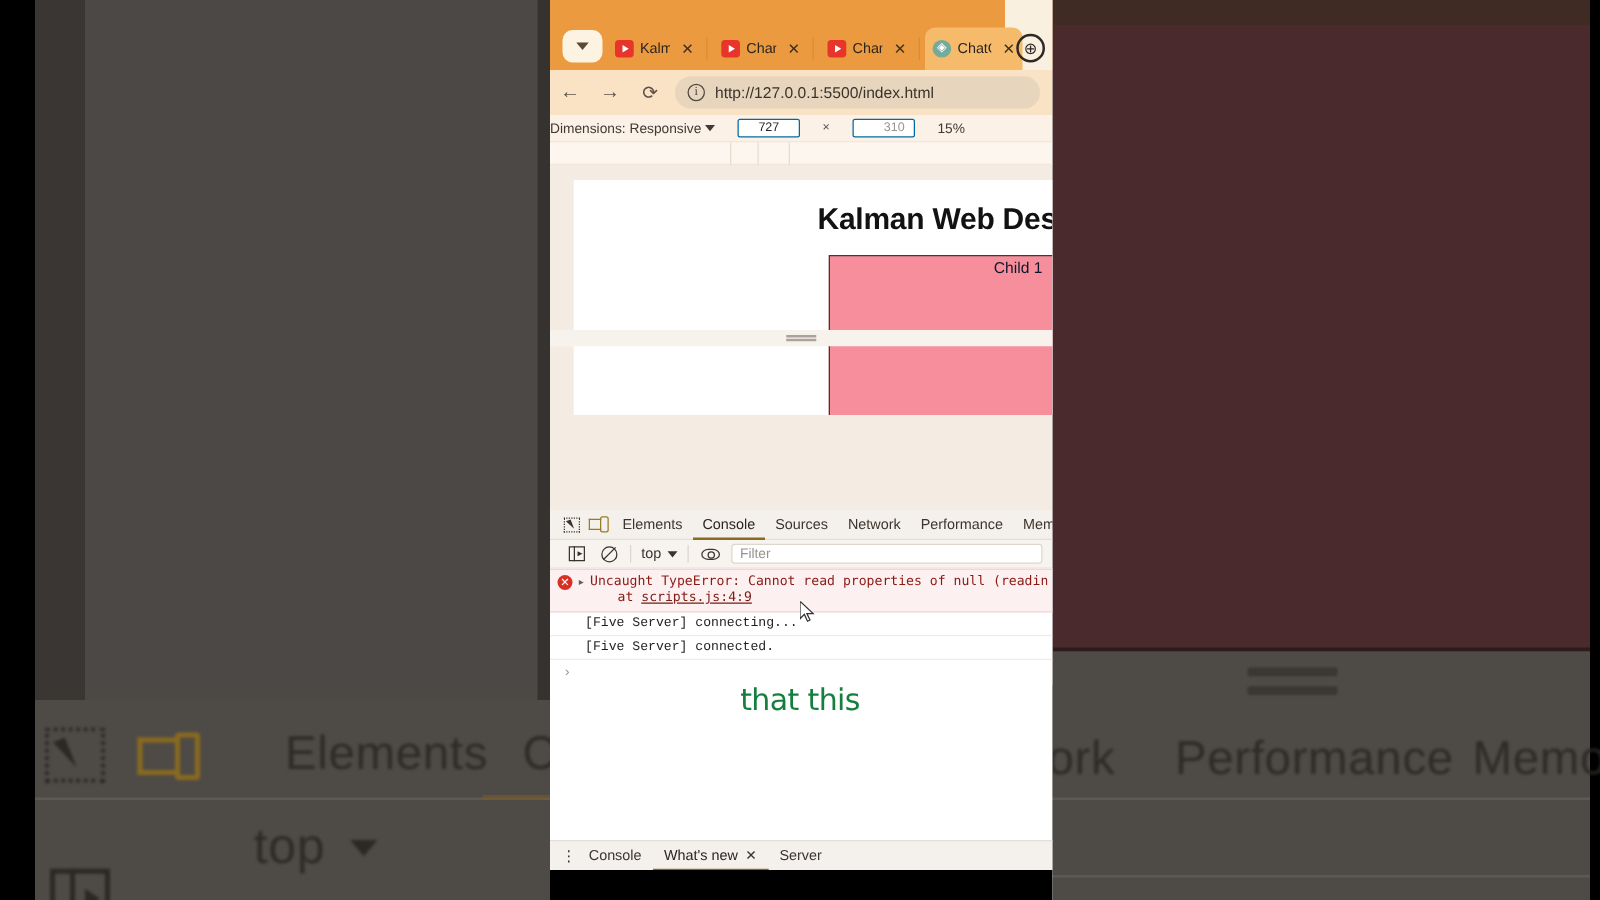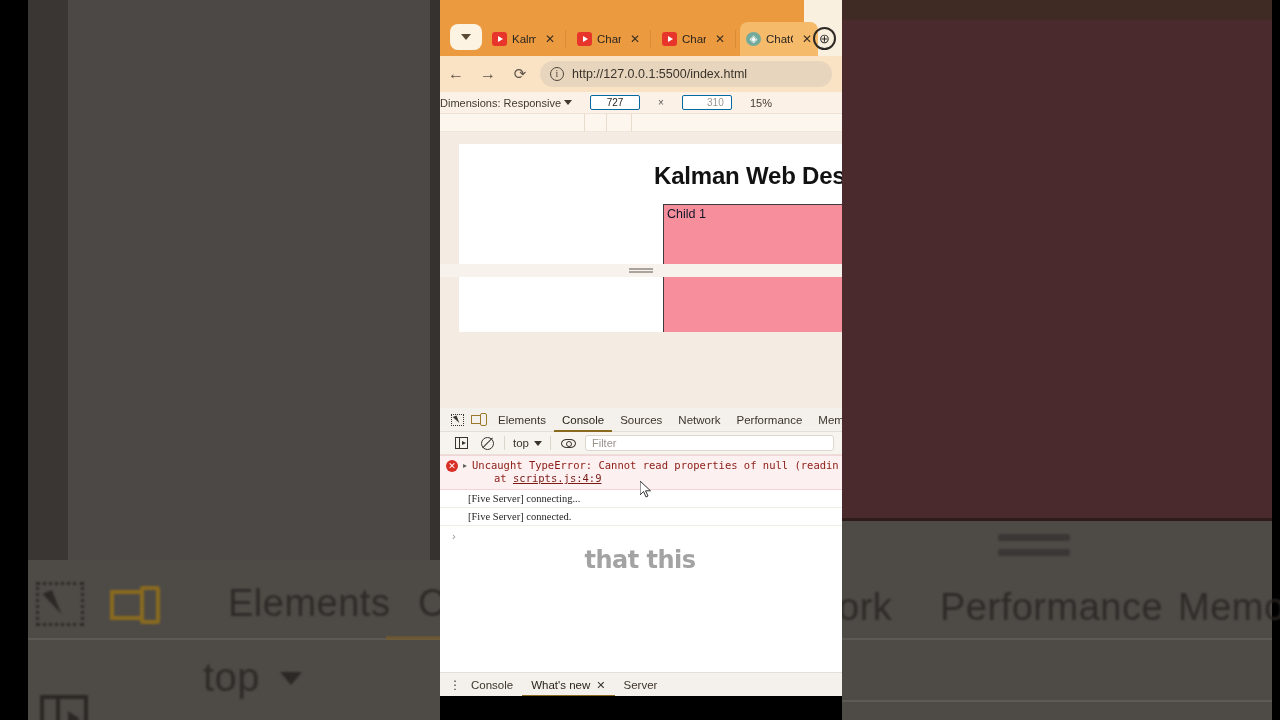--- a/index.html
+++ b/index.html
@@ -100,21 +100,21 @@
   .x-sep { font-size:10px; color:#555; }
   .zoomval { font-size:11px; color:#413a32; }
 
   
   .ruler { height:18px; background:#fdf6ee; position:relative; border-bottom:1px solid #f0e6d9; }
   .ruler .seg { position:absolute; top:0; height:18px; border-right:1px solid #e8dccd; }
   .ruler-pad { height:12px; background:#f4ece3; }
 
   
   .viewport { position:relative; height:264px; background:#f4ece3; }
-  .page { position:absolute; left:19px; top:0; width:383px; height:188px; background:#fff; overflow:hidden; }
+  .page { position:absolute; left:19px; top:0; width:383px; height:188px; background:#fff; overflow:hidden;text-align:center; }
   .page h1 { position:absolute; left:195px; top:18px; font-size:24px; font-weight:bold;
       color:#121212; white-space:nowrap; letter-spacing:-0.2px; }
   .childbox { position:absolute; left:204px; top:60px; width:300px; height:204px;
       background:#f78e9b; border:1.5px solid #3b3b3b; }
   .childbox .lbl { font-size:12.5px; color:#0f172a; margin:2px 0 0 3px; }
 
   
   .split-handle { position:absolute; left:0; top:264px; width:402px; height:13px;
       background:#f7f2ec; display:flex; align-items:center; justify-content:center; }
   .split-handle .bars div { width:24px; height:2px; background:#a9a39b; margin:1.5px 0; }
@@ -159,31 +159,31 @@
   .console { position:relative; height:auto; background:#fff; }
   .msg-error { background:#fdf0f1; border-top:1px solid #f5d4d7; border-bottom:1px solid #f5d4d7;
       padding:3px 4px 4px 6px; display:flex; gap:5px; }
   .err-ic { width:12px; height:12px; border-radius:50%; background:#d93025; color:#fff;
       font-size:9px; line-height:12px; text-align:center; flex:none; margin-top:1px; }
   .tri { color:#5f5f5f; font-size:8px; margin-top:2px; flex:none; }
   .err-body { font-family:"DejaVu Sans Mono","Liberation Mono",monospace; font-size:10.5px;
       color:#8b1a14; line-height:13px; white-space:nowrap; overflow:hidden; }
   .err-body .at { padding-left:22px; display:block; }
   .err-body .lnk { color:#7a1a14; text-decoration:underline; }
-  .msg-info { padding:3px 0 3px 28px; font-family:Liberation Serif, serif;
+  .msg-info { padding:3px 0 3px 28px; font-family:Liberation Mono, monospace;
       font-size:10.5px; color:#1f1f1f; border-bottom:1px solid #f0ece6; }
   .prompt-row { padding:4px 0 4px 12px; font-size:11px; color:#9a938b; }
 
   
   .cursor { position:absolute; left:640px; top:481px; width:12px; height:17px; z-index:50; }
 
   
   .caption { position:absolute; left:0; right:0; top:546px; text-align:center; z-index:60; }
-  .caption span { font-family:"DejaVu Sans", sans-serif; font-size:24px; font-weight:bold;
-      color:#a3a3a3; -webkit-text-stroke:3px #fff; paint-order: stroke fill;
+  .caption span { font-family:"DejaVu Sans", sans-serif; font-size:24px; font-weight:normal;
+      color:#15803d; -webkit-text-stroke:3px #fff; paint-order: stroke fill;
       letter-spacing:-0.5px; }
 
   
   .drawer { position:absolute; left:0; bottom:24px; width:402px; height:24px;
       background:#f4f0eb; border-top:1px solid #e3ded7; display:flex; align-items:center;
       gap:0; padding-left:8px; }
   .kebab { width:14px; text-align:center; font-size:12px; color:#3a342d; line-height:10px; letter-spacing:0; }
   .dw-tab { font-size:11.5px; color:#3c352d; padding:0 9px; height:24px; line-height:24px; display:flex; align-items:center; gap:6px; }
   .dw-tab.active { box-shadow: inset 0 -2px 0 #8a6a1e; color:#2a241c; }
   .dw-tab .x { font-size:11px; color:#3a342d; }

